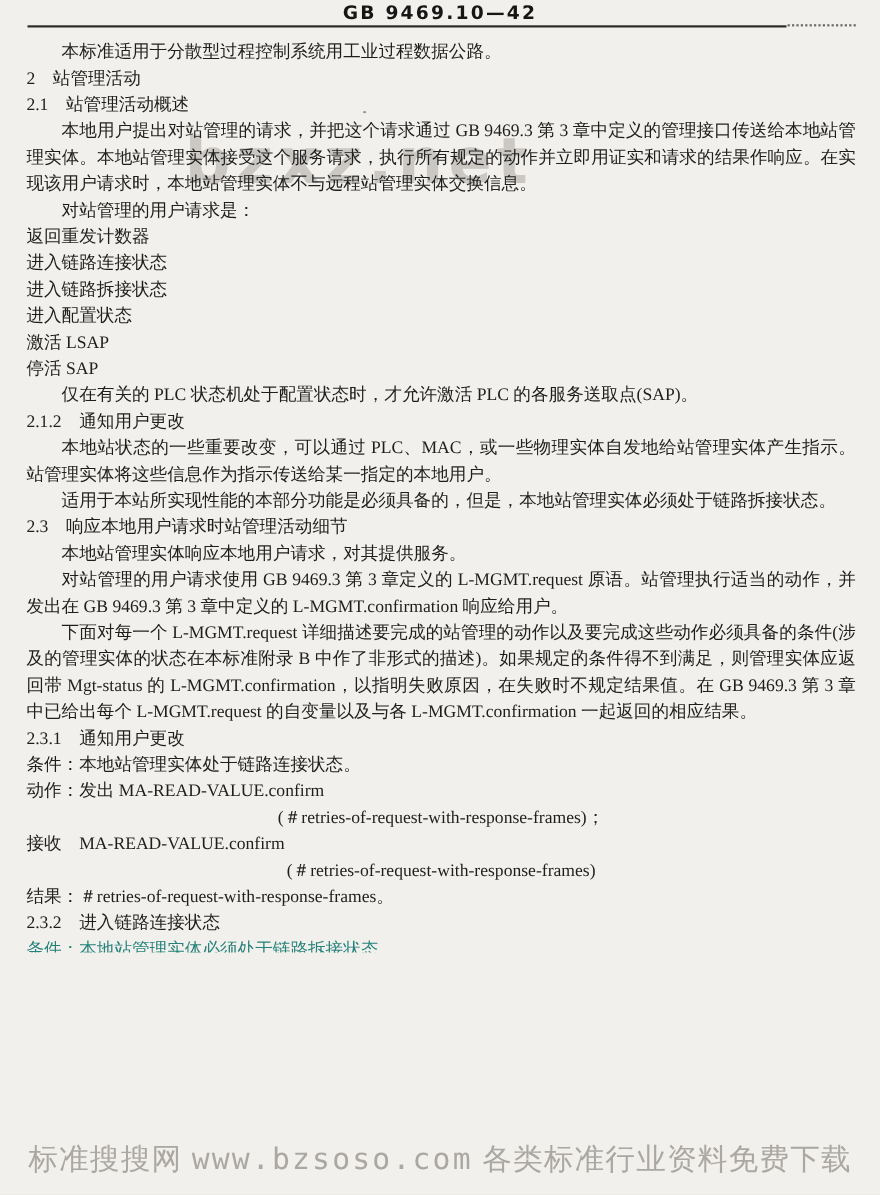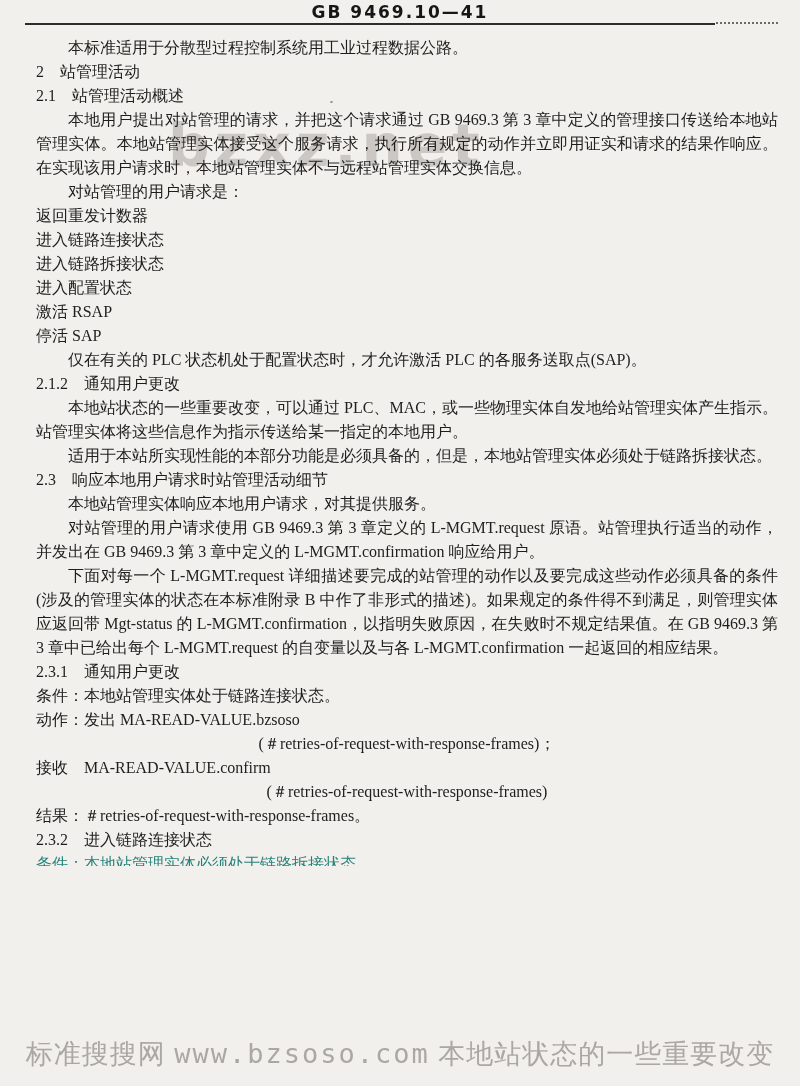--- a/index.html
+++ b/index.html
@@ -41,21 +41,21 @@
     white-space:nowrap;z-index:0;user-select:none;
     font-size:27px;color:#aba8a4;letter-spacing:1px;
     font-family:"Liberation Sans","DejaVu Sans",sans-serif;
   }
   .wm-footer .url{
     font-family:"DejaVu Sans Mono","Liberation Mono",monospace;
     letter-spacing:2px;
   }
   
   .content{
-    position:absolute;top:36px;left:36px;right:22px;
+    position:absolute;top:36px;left:24px;right:22px;
     z-index:1;
     font-size:16px;line-height:24px;
     text-align:justify;
   }
   .content p,.content div,.content h2,.content h3{
     margin:0;padding:0;font-size:16px;line-height:24px;font-weight:normal;
   }
   .para{text-indent:2em;}
   .heading{font-weight:bold;text-align:left;}
   .h-l1{margin-top:14px;margin-bottom:12px;}
@@ -77,24 +77,24 @@
 </style>
 </head>
 <body>
 
 <div class="page">
 
   <div class="wm-center">bzxz.net</div>
   <div class="wm-footer">
     <span>标准搜搜网</span>
     <span class="url">www.bzsoso.com</span>
-    <span>本地站状态的一些重要改变</span>
+    <span>各类标准行业资料免费下载</span>
   </div>
 
-  <div class="doc-header">GB 9469.10—41</div>
+  <div class="doc-header">GB 9469.10—42</div>
   <div class="rule"></div>
   <div class="rule-dots"></div>
 
   <div class="speck" style="left:525px;top:590px;width:3px;height:3px;"></div>
   <div class="speck" style="left:330px;top:101px;width:3px;height:2px;"></div>
   <div class="speck" style="left:744px;top:120px;width:4px;height:2px;"></div>
 
   <div class="content">
 
     <p class="para">本标准适用于分散型过程控制系统用工业过程数据公路。</p>
@@ -103,38 +103,38 @@
 
     <h3 class="heading">2.1　站管理活动概述</h3>
 
     <p class="para">本地用户提出对站管理的请求，并把这个请求通过 GB 9469.3 第 3 章中定义的管理接口传送给本地站管理实体。本地站管理实体接受这个服务请求，执行所有规定的动作并立即用证实和请求的结果作响应。在实现该用户请求时，本地站管理实体不与远程站管理实体交换信息。</p>
     <p class="para">对站管理的用户请求是：</p>
 
     <div class="list-item">返回重发计数器</div>
     <div class="list-item">进入链路连接状态</div>
     <div class="list-item">进入链路拆接状态</div>
     <div class="list-item">进入配置状态</div>
-    <div class="list-item">激活 RSAP</div>
+    <div class="list-item">激活 LSAP</div>
     <div class="list-item">停活 SAP</div>
 
     <p class="para">仅在有关的 PLC 状态机处于配置状态时，才允许激活 PLC 的各服务送取点(SAP)。</p>
 
     <h3 class="heading h212">2.1.2　通知用户更改</h3>
     <p class="para">本地站状态的一些重要改变，可以通过 PLC、MAC，或一些物理实体自发地给站管理实体产生指示。站管理实体将这些信息作为指示传送给某一指定的本地用户。</p>
 
     <p class="para">适用于本站所实现性能的本部分功能是必须具备的，但是，本地站管理实体必须处于链路拆接状态。</p>
 
     <h3 class="heading h23">2.3　响应本地用户请求时站管理活动细节</h3>
     <p class="para">本地站管理实体响应本地用户请求，对其提供服务。</p>
     <p class="para">对站管理的用户请求使用 GB 9469.3 第 3 章定义的 L-MGMT.request 原语。站管理执行适当的动作，并发出在 GB 9469.3 第 3 章中定义的 L-MGMT.confirmation 响应给用户。</p>
     <p class="para p23c">下面对每一个 L-MGMT.request 详细描述要完成的站管理的动作以及要完成这些动作必须具备的条件(涉及的管理实体的状态在本标准附录 B 中作了非形式的描述)。如果规定的条件得不到满足，则管理实体应返回带 Mgt-status 的 L-MGMT.confirmation，以指明失败原因，在失败时不规定结果值。在 GB 9469.3 第 3 章中已给出每个 L-MGMT.request 的自变量以及与各 L-MGMT.confirmation 一起返回的相应结果。</p>
 
     <h3 class="heading">2.3.1　通知用户更改</h3>
     <div class="cond-line">条件：本地站管理实体处于链路连接状态。</div>
-    <div class="cond-line">动作：发出 MA-READ-VALUE.bzsoso</div>
+    <div class="cond-line">动作：发出 MA-READ-VALUE.confirm</div>
     <div class="arg-line">(＃retries-of-request-with-response-frames)；</div>
     <div class="recv-line">接收　MA-READ-VALUE.confirm</div>
     <div class="arg-line">(＃retries-of-request-with-response-frames)</div>
     <div class="cond-line">结果：＃retries-of-request-with-response-frames。</div>
 
     <h3 class="heading">2.3.2　进入链路连接状态</h3>
     <div class="cond-line clipped">条件：本地站管理实体必须处于链路拆接状态</div>
 
   </div>
 </div>

